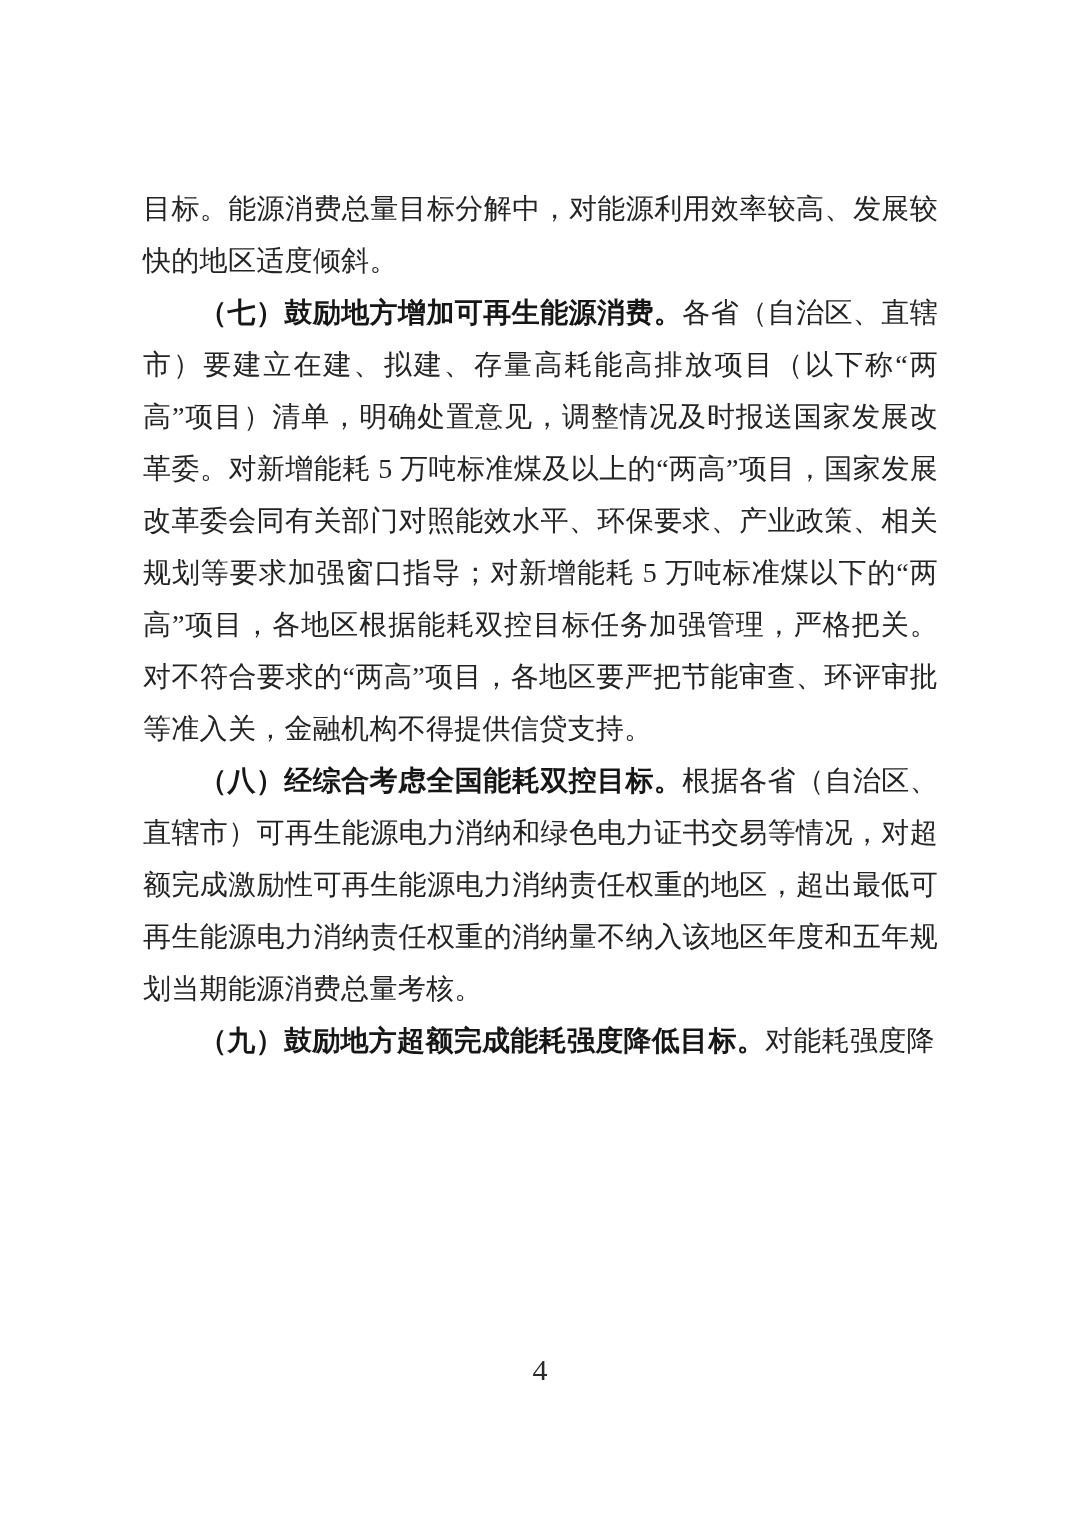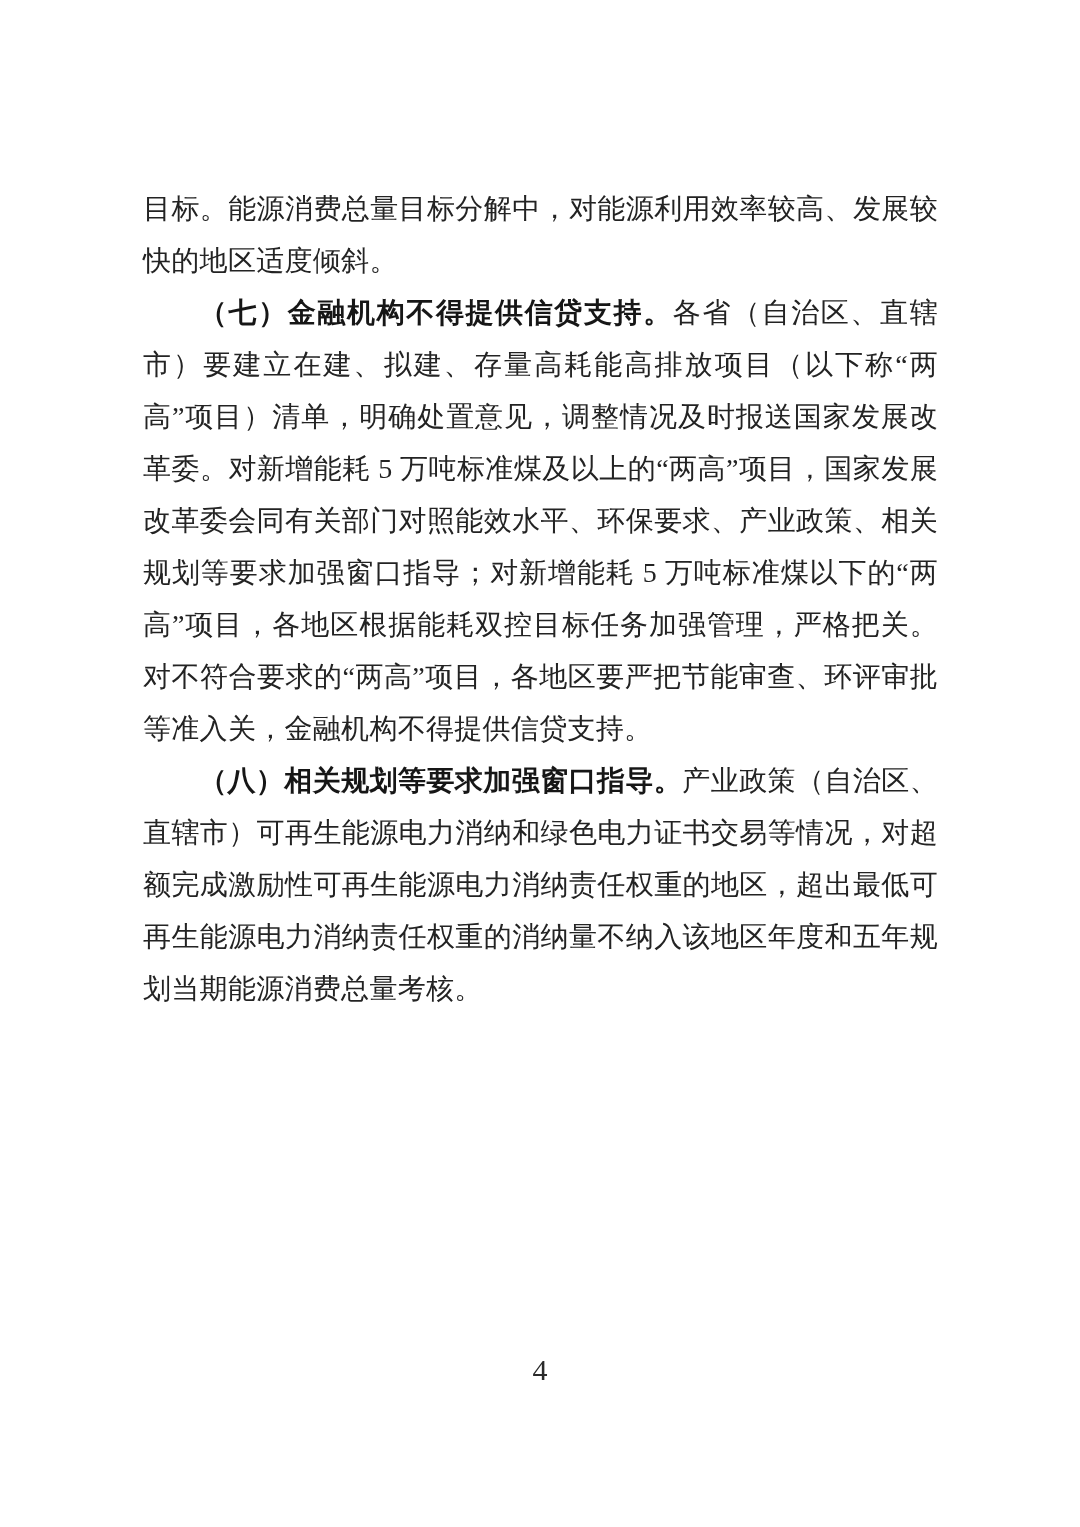--- a/index.html
+++ b/index.html
@@ -66,21 +66,22 @@
 </head>
 <body>
 
 <div class="page">
   <div class="content">
 
     <p class="para noindent">目标。能源消费总量目标分解中，对能源利用效率较高、发展较快的地区适度倾斜。</p>
 
 
 
-    <p class="para"><span class="lead">（七）金融机构不得提供信贷支持。</span><span>各省（自治区、直辖市）要建立在建、拟建、存量高耗能高排放项目（以下称“两高”项目）清单，明确处置意见，调整情况及时报送国家发展改革委。对新增能耗 5 万吨标准煤及以上的“两高”项目，国家发展改革委会同有关部门对照能效水平、环保要求、产业政策、相关规划等要求加强窗口指导；对新增能耗 5 万吨标准煤以下的“两高”项目，各地区根据能耗双控目标任务加强管理，严格把关。对不符合要求的“两高”项目，各地区要严把节能审查、环评审批等准入关，金融机构不得提供信贷支持。</span></p>
+    <p class="para"><span class="lead">（七）鼓励地方增加可再生能源消费。</span><span>各省（自治区、直辖市）要建立在建、拟建、存量高耗能高排放项目（以下称“两高”项目）清单，明确处置意见，调整情况及时报送国家发展改革委。对新增能耗 5 万吨标准煤及以上的“两高”项目，国家发展改革委会同有关部门对照能效水平、环保要求、产业政策、相关规划等要求加强窗口指导；对新增能耗 5 万吨标准煤以下的“两高”项目，各地区根据能耗双控目标任务加强管理，严格把关。对不符合要求的“两高”项目，各地区要严把节能审查、环评审批等准入关，金融机构不得提供信贷支持。</span></p>
 
-    <p class="para"><span class="lead">（八）相关规划等要求加强窗口指导。</span><span>产业政策（自治区、直辖市）可再生能源电力消纳和绿色电力证书交易等情况，对超额完成激励性可再生能源电力消纳责任权重的地区，超出最低可再生能源电力消纳责任权重的消纳量不纳入该地区年度和五年规划当期能源消费总量考核。</span></p>
+    <p class="para"><span class="lead">（八）经综合考虑全国能耗双控目标。</span><span>根据各省（自治区、直辖市）可再生能源电力消纳和绿色电力证书交易等情况，对超额完成激励性可再生能源电力消纳责任权重的地区，超出最低可再生能源电力消纳责任权重的消纳量不纳入该地区年度和五年规划当期能源消费总量考核。</span></p>
 
+    <p class="para"><span class="lead">（九）鼓励地方超额完成能耗强度降低目标。</span><span>对能耗强度降</span></p>
 
   </div>
 
   <div class="page-number">4</div>
 </div>
 
 </body></html>

